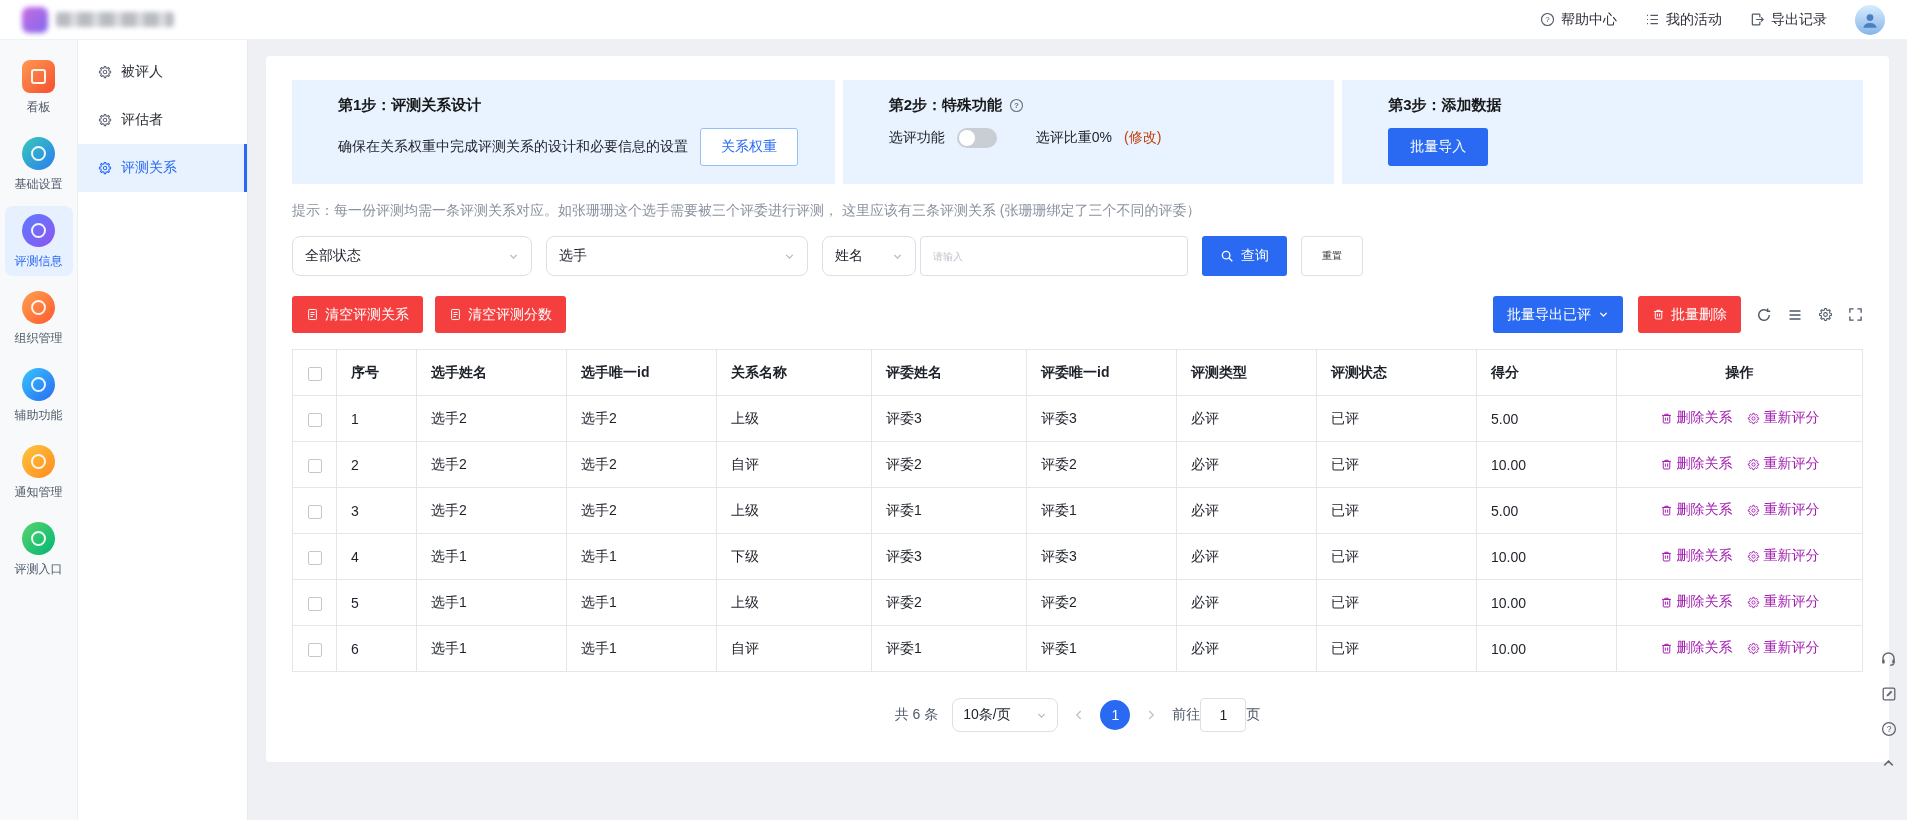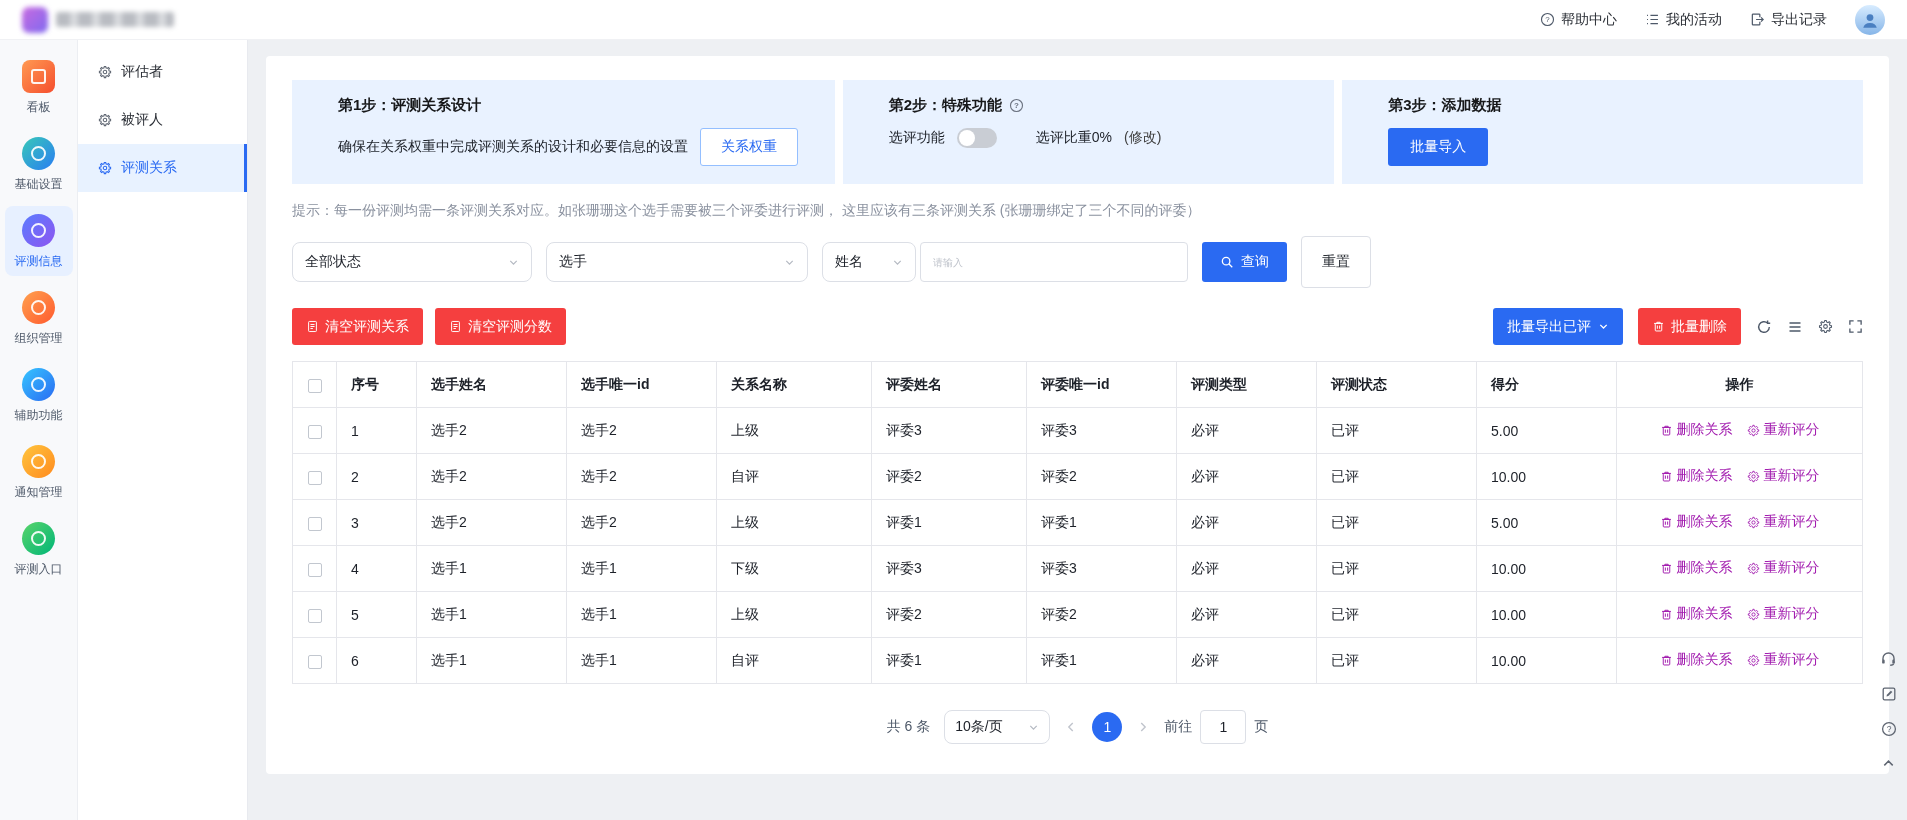--- a/index.html
+++ b/index.html
@@ -45,37 +45,37 @@
   .step2{flex:408}
   .step3{flex:436}
   .step-title{font-weight:bold;font-size:15px;display:flex;align-items:center;gap:7px;color:#17181a}
   .step-body{display:flex;align-items:center;gap:12px;color:#1d2129}
   .q-ic{display:flex;color:#6b7280}
   .btn-outline-blue{background:#fff;border:1px solid #94bfff;color:#2a6af2;padding:9px 20px;border-radius:3px;font-size:14px;cursor:pointer;font-family:inherit}
   .btn-blue{background:#2a6af2;color:#fff;border:none;padding:10px 22px;border-radius:3px;font-size:14px;cursor:pointer;display:inline-flex;align-items:center;gap:7px;font-family:inherit}
   .toggle{width:40px;height:20px;border-radius:10px;background:#c9cdd4;position:relative;cursor:pointer;display:inline-block;flex:none}
   .toggle::after{content:"";position:absolute;left:2px;top:2px;width:16px;height:16px;border-radius:50%;background:#fff}
   .ratio-label{margin-left:27px}
-  .modify-link{color:#404040;cursor:pointer;text-decoration:none}
+  .modify-link{color:#c2410c;cursor:pointer;text-decoration:none}
 
   
   .tip{margin:18px 0 16px;color:#8a919f;font-size:14px}
 
   
   .filters{display:flex;align-items:center;gap:14px;margin:0 0 20px}
   .select{height:40px;border:1px solid #dcdfe6;border-radius:8px;background:#fff;display:flex;align-items:center;justify-content:space-between;padding:0 12px;color:#1d2129;cursor:pointer;gap:8px}
   .select .caret{display:flex;color:#b4b9c2}
   .sel-status{width:240px}
   .sel-target{width:262px}
   .sel-field{width:94px}
   .field-group{display:flex;gap:4px}
   .input{height:40px;border:1px solid #dcdfe6;border-radius:4px;width:268px;padding:0 12px;font-size:10px;font-family:inherit;color:#1d2129;outline:none}
   .input::placeholder{color:#c0c4cc}
   .btn-search{height:40px;padding:0 18px}
-  .btn-plain{height:52px;background:#fff;border:1px solid #dcdfe6;border-radius:4px;color:#2b2f36;padding:0 20px;font-size:14px;cursor:pointer;font-family:inherit}
+  .btn-plain{height:40px;background:#fff;border:1px solid #dcdfe6;border-radius:4px;color:#2b2f36;padding:0 20px;font-size:10px;cursor:pointer;font-family:inherit}
 
   
   .actions{display:flex;align-items:center;justify-content:space-between;margin-bottom:16px}
   .act-left{display:flex;gap:12px}
   .act-right{display:flex;align-items:center;gap:15px}
   .btn-red{background:#f53f3f;color:#fff;border:none;height:37px;padding:0 14px;border-radius:3px;display:inline-flex;align-items:center;gap:6px;font-size:14px;cursor:pointer;font-family:inherit}
   .btn-export{height:37px;padding:0 14px}
   .tool-icon{display:flex;color:#4e5969;cursor:pointer}
 
   
@@ -86,21 +86,21 @@
   .checkbox{display:inline-block;width:14px;height:14px;border:1px solid #c2c7cf;border-radius:2px;background:#fff;vertical-align:middle;cursor:pointer}
   .ops-cell{text-align:center}
   .op-link{color:#a21caf;text-decoration:none;cursor:pointer;display:inline-flex;align-items:center;gap:4px;margin:0 7px}
   .op-ic{display:flex}
 
   
   .pagination{display:flex;align-items:center;justify-content:center;gap:14px;margin-top:26px;color:#4e5969}
   .page-size{height:34px;width:106px;padding:0 10px}
   .page-arrow{display:flex;color:#c0c4cc;cursor:pointer}
   .page-num{width:30px;height:30px;border-radius:50%;background:#2a6af2;color:#fff;display:flex;align-items:center;justify-content:center;cursor:pointer;font-size:14px}
-  .goto{display:flex;align-items:center;gap:8px;color:#4e5969}
+  .goto{display:flex;align-items:center;gap:0;color:#4e5969}
   .goto-input{width:46px;height:34px;border:1px solid #dcdfe6;border-radius:4px;text-align:center;font-size:14px;font-family:inherit;outline:none;color:#1d2129}
 
   
   .float-tools{position:absolute;right:10px;top:650px;display:flex;flex-direction:column;gap:19px;align-items:center}
   .float-tools .tool-icon{color:#5f6672}
 </style>
 </head>
 <body>
 
 <div class="app">
@@ -180,30 +180,30 @@
       </nav>
 
     <nav class="sidenav">
         <div class="side-item">
           <span class="side-gear">
             <svg viewBox="0 0 16 16" width="14" height="14" fill="none" stroke="currentColor" stroke-width="1.2">
               <circle cx="8" cy="8" r="2"></circle>
               <path d="M7.2 1.6h1.6l.3 1.6 1.5.6 1.3-.9 1.2 1.2-.9 1.3.6 1.5 1.6.3v1.6l-1.6.3-.6 1.5.9 1.3-1.2 1.2-1.3-.9-1.5.6-.3 1.6H7.2l-.3-1.6-1.5-.6-1.3.9-1.2-1.2.9-1.3-.6-1.5-1.6-.3V7.2l1.6-.3.6-1.5-.9-1.3 1.2-1.2 1.3.9 1.5-.6z"></path>
             </svg>
           </span>
-          <span>评估者</span>
+          <span>被评人</span>
         </div>
         <div class="side-item">
           <span class="side-gear">
             <svg viewBox="0 0 16 16" width="14" height="14" fill="none" stroke="currentColor" stroke-width="1.2">
               <circle cx="8" cy="8" r="2"></circle>
               <path d="M7.2 1.6h1.6l.3 1.6 1.5.6 1.3-.9 1.2 1.2-.9 1.3.6 1.5 1.6.3v1.6l-1.6.3-.6 1.5.9 1.3-1.2 1.2-1.3-.9-1.5.6-.3 1.6H7.2l-.3-1.6-1.5-.6-1.3.9-1.2-1.2.9-1.3-.6-1.5-1.6-.3V7.2l1.6-.3.6-1.5-.9-1.3 1.2-1.2 1.3.9 1.5-.6z"></path>
             </svg>
           </span>
-          <span>被评人</span>
+          <span>评估者</span>
         </div>
         <div class="side-item active">
           <span class="side-gear">
             <svg viewBox="0 0 16 16" width="14" height="14" fill="none" stroke="currentColor" stroke-width="1.2">
               <circle cx="8" cy="8" r="2"></circle>
               <path d="M7.2 1.6h1.6l.3 1.6 1.5.6 1.3-.9 1.2 1.2-.9 1.3.6 1.5 1.6.3v1.6l-1.6.3-.6 1.5.9 1.3-1.2 1.2-1.3-.9-1.5.6-.3 1.6H7.2l-.3-1.6-1.5-.6-1.3.9-1.2-1.2.9-1.3-.6-1.5-1.6-.3V7.2l1.6-.3.6-1.5-.9-1.3 1.2-1.2 1.3.9 1.5-.6z"></path>
             </svg>
           </span>
           <span>评测关系</span>
         </div>

